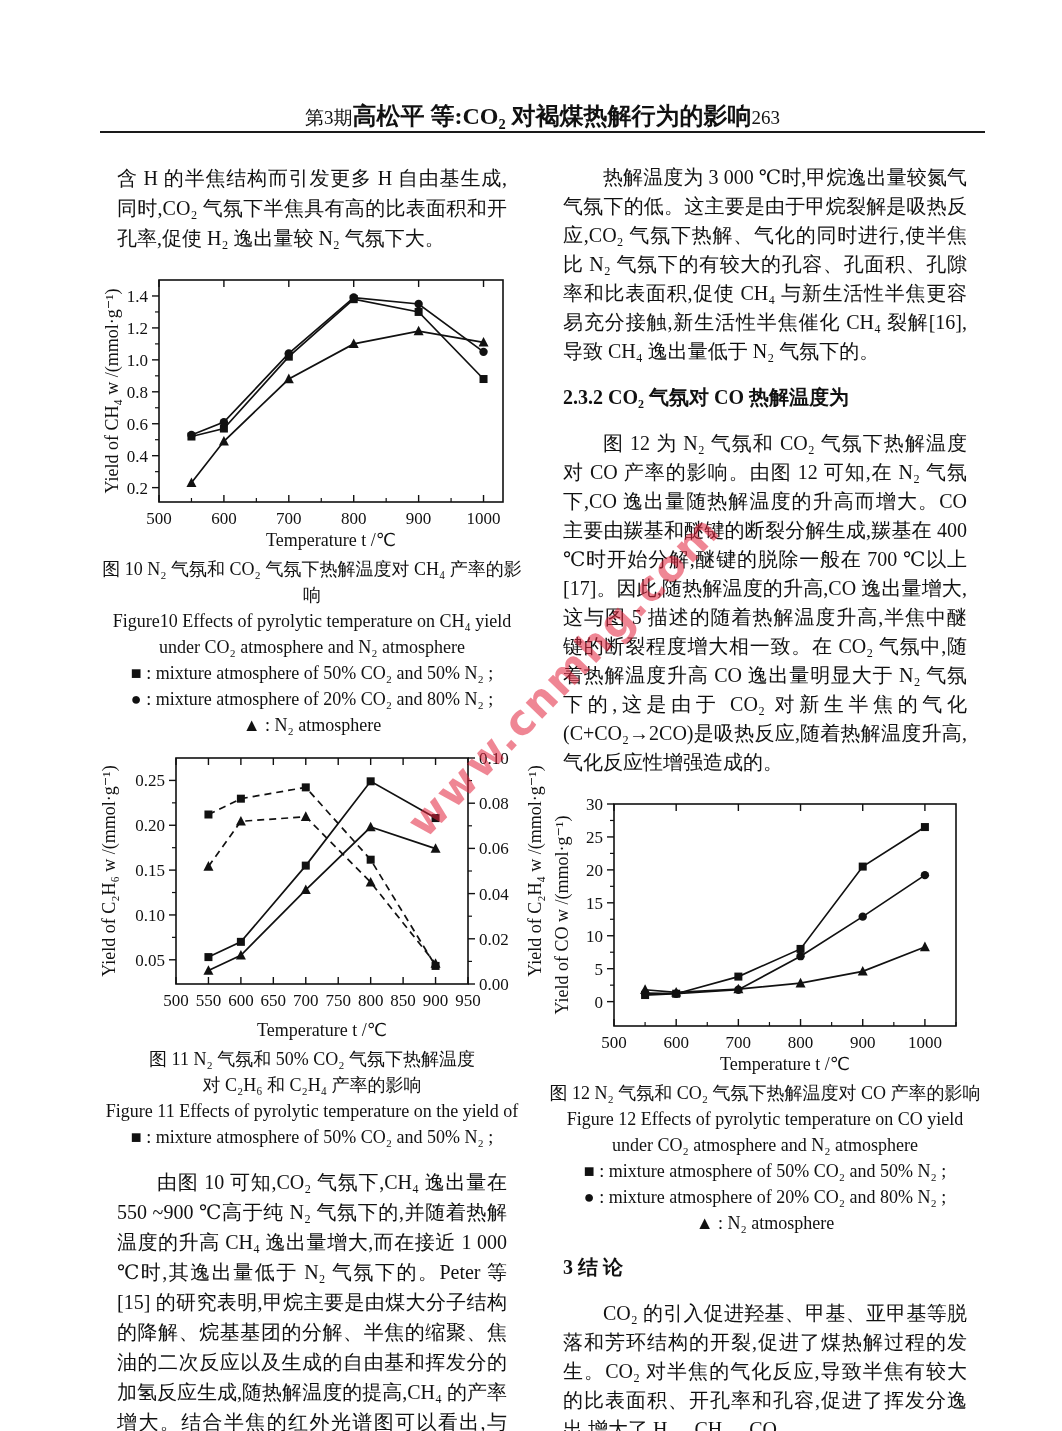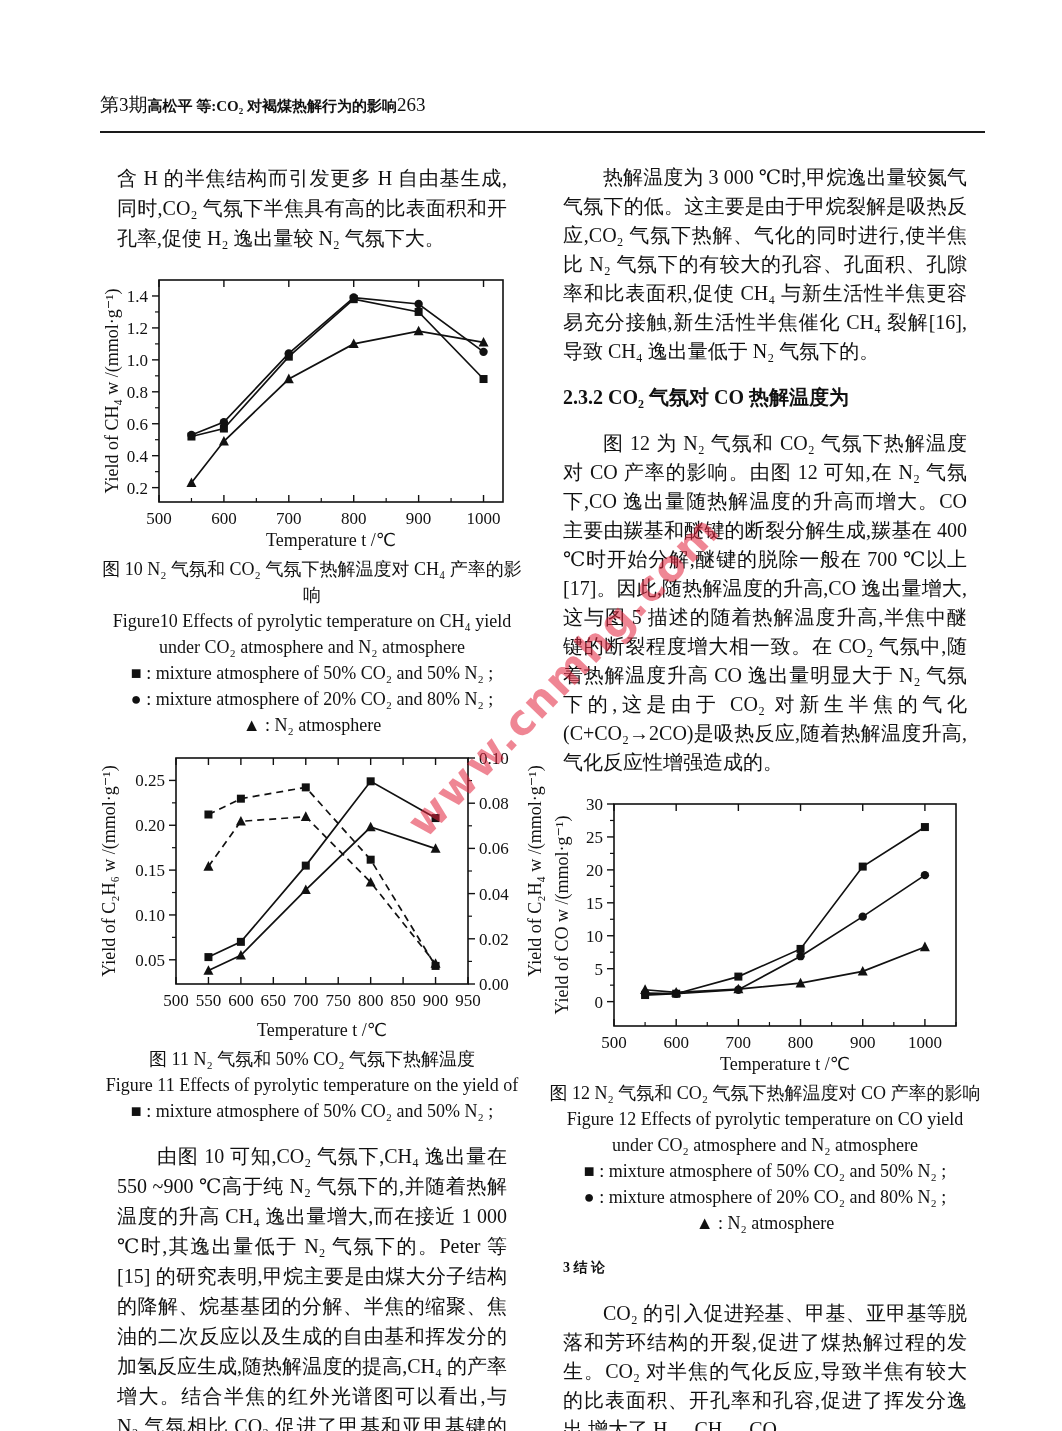--- a/index.html
+++ b/index.html
@@ -2,25 +2,25 @@
 <html><head>
 <meta charset="utf-8">
 <style>
   html,body{margin:0;padding:0;}
   body{
     width:1062px;height:1431px;position:relative;overflow:hidden;
     background:#ffffff;color:#111;
     font-family:"Liberation Serif","DejaVu Serif",serif;
   }
   .page-header{
-    position:absolute;left:100px;top:92px;width:885px;
-    display:flex;justify-content:flex-start;align-items:baseline;
+    position:absolute;left:100px;top:100px;width:885px;
+    display:flex;justify-content:center;align-items:baseline;
     font-size:19px;
   }
-  .page-header .title{font-weight:bold;font-size:15px;}
+  .page-header .title{font-weight:bold;font-size:24px;}
   .header-rule{
     position:absolute;left:100px;top:131px;width:885px;height:0;
     border-top:2.5px solid #1a1a1a;
   }
   .col{
     position:absolute;top:146px;text-align:justify;
     font-size:20px;line-height:30px;
   }
   .col-left{left:100px;width:424px;}
   .col-right{left:546px;width:438px;line-height:29px;}
@@ -28,21 +28,21 @@
   .indent{text-indent:2em;}
   .figure{margin:4px 0 0 0;}
   .figure svg{display:block;margin:0 auto;}
   .chart text{font-family:"Liberation Serif","DejaVu Sans",serif;fill:#111;}
   .caption{
     text-align:center;font-size:18px;line-height:26px;
     margin:4px 0 8px 0;text-indent:0;
   }
   .caption .cap-zh{font-weight:normal;}
   .heading{font-weight:bold;margin:3px 0;text-indent:0;}
-  .heading-conclusion{font-weight:bold;font-size:14px;margin:6px 0 4px 0;text-indent:0;}
+  .heading-conclusion{font-weight:bold;font-size:20px;margin:6px 0 4px 0;text-indent:0;}
   .watermark{
     position:absolute;left:432px;top:800px;height:46px;line-height:46px;
     transform:rotate(-46deg);transform-origin:0 100%;
     font-family:"DejaVu Sans",sans-serif;font-weight:bold;font-size:42px;
     letter-spacing:2px;color:rgba(225,35,60,0.55);white-space:nowrap;
     pointer-events:none;z-index:5;
   }
 </style>
 </head>
 <body>
@@ -225,20 +225,21 @@
         <polygon points="205.77777777777777,65.36000000000001 200.77777777777777,74.96000000000002 210.77777777777777,74.96000000000002" fill="#111"></polygon>
         <polygon points="270.66666666666663,130.9 265.66666666666663,140.5 275.66666666666663,140.5" fill="#111"></polygon>
         <polygon points="335.55555555555554,212.26 330.55555555555554,221.85999999999999 340.55555555555554,221.85999999999999" fill="#111"></polygon>
         <text x="222" y="290" text-anchor="middle" font-size="18">Temperature    t /℃</text>
         <text x="15" y="125" text-anchor="middle" font-size="18" transform="rotate(-90 15 125)">Yield of C₂H₆    w /(mmol·g⁻¹)</text>
         <text x="441" y="125" text-anchor="middle" font-size="18" transform="rotate(-90 441 125)">Yield of C₂H₄    w /(mmol·g⁻¹)</text>
       </svg>
   </div>
   <div class="caption">
     <div class="cap-zh">图 11  N₂ 气氛和 50% CO₂ 气氛下热解温度</div>
+    <div class="cap-zh">对 C₂H₆ 和 C₂H₄ 产率的影响</div>
     <div class="cap-en">Figure 11   Effects of pyrolytic temperature on the yield of</div>
     <div class="cap-legend">■ : mixture atmosphere of 50% CO₂ and 50% N₂ ;</div>
   </div>
 
   <p class="indent">由图 10 可知,CO₂ 气氛下,CH₄ 逸出量在 550 ~900 ℃高于纯 N₂ 气氛下的,并随着热解温度的升高 CH₄ 逸出量增大,而在接近 1 000 ℃时,其逸出量低于 N₂ 气氛下的。Peter 等[15] 的研究表明,甲烷主要是由煤大分子结构的降解、烷基基团的分解、半焦的缩聚、焦油的二次反应以及生成的自由基和挥发分的加氢反应生成,随热解温度的提高,CH₄ 的产率增大。结合半焦的红外光谱图可以看出,与 N₂ 气氛相比,CO₂ 促进了甲基和亚甲基键的断裂(见图 4),并随着热解温度的升高,半焦中甲基和亚甲基</p>
 </div>
 
 <div class="col col-right">
   <p class="indent">热解温度为 3 000 ℃时,甲烷逸出量较氮气气氛下的低。这主要是由于甲烷裂解是吸热反应,CO₂ 气氛下热解、气化的同时进行,使半焦比 N₂ 气氛下的有较大的孔容、孔面积、孔隙率和比表面积,促使 CH₄ 与新生活性半焦更容易充分接触,新生活性半焦催化 CH₄ 裂解[16],导致 CH₄ 逸出量低于 N₂ 气氛下的。</p>
   <p class="heading">2.3.2  CO₂ 气氛对 CO 热解温度为</p>

